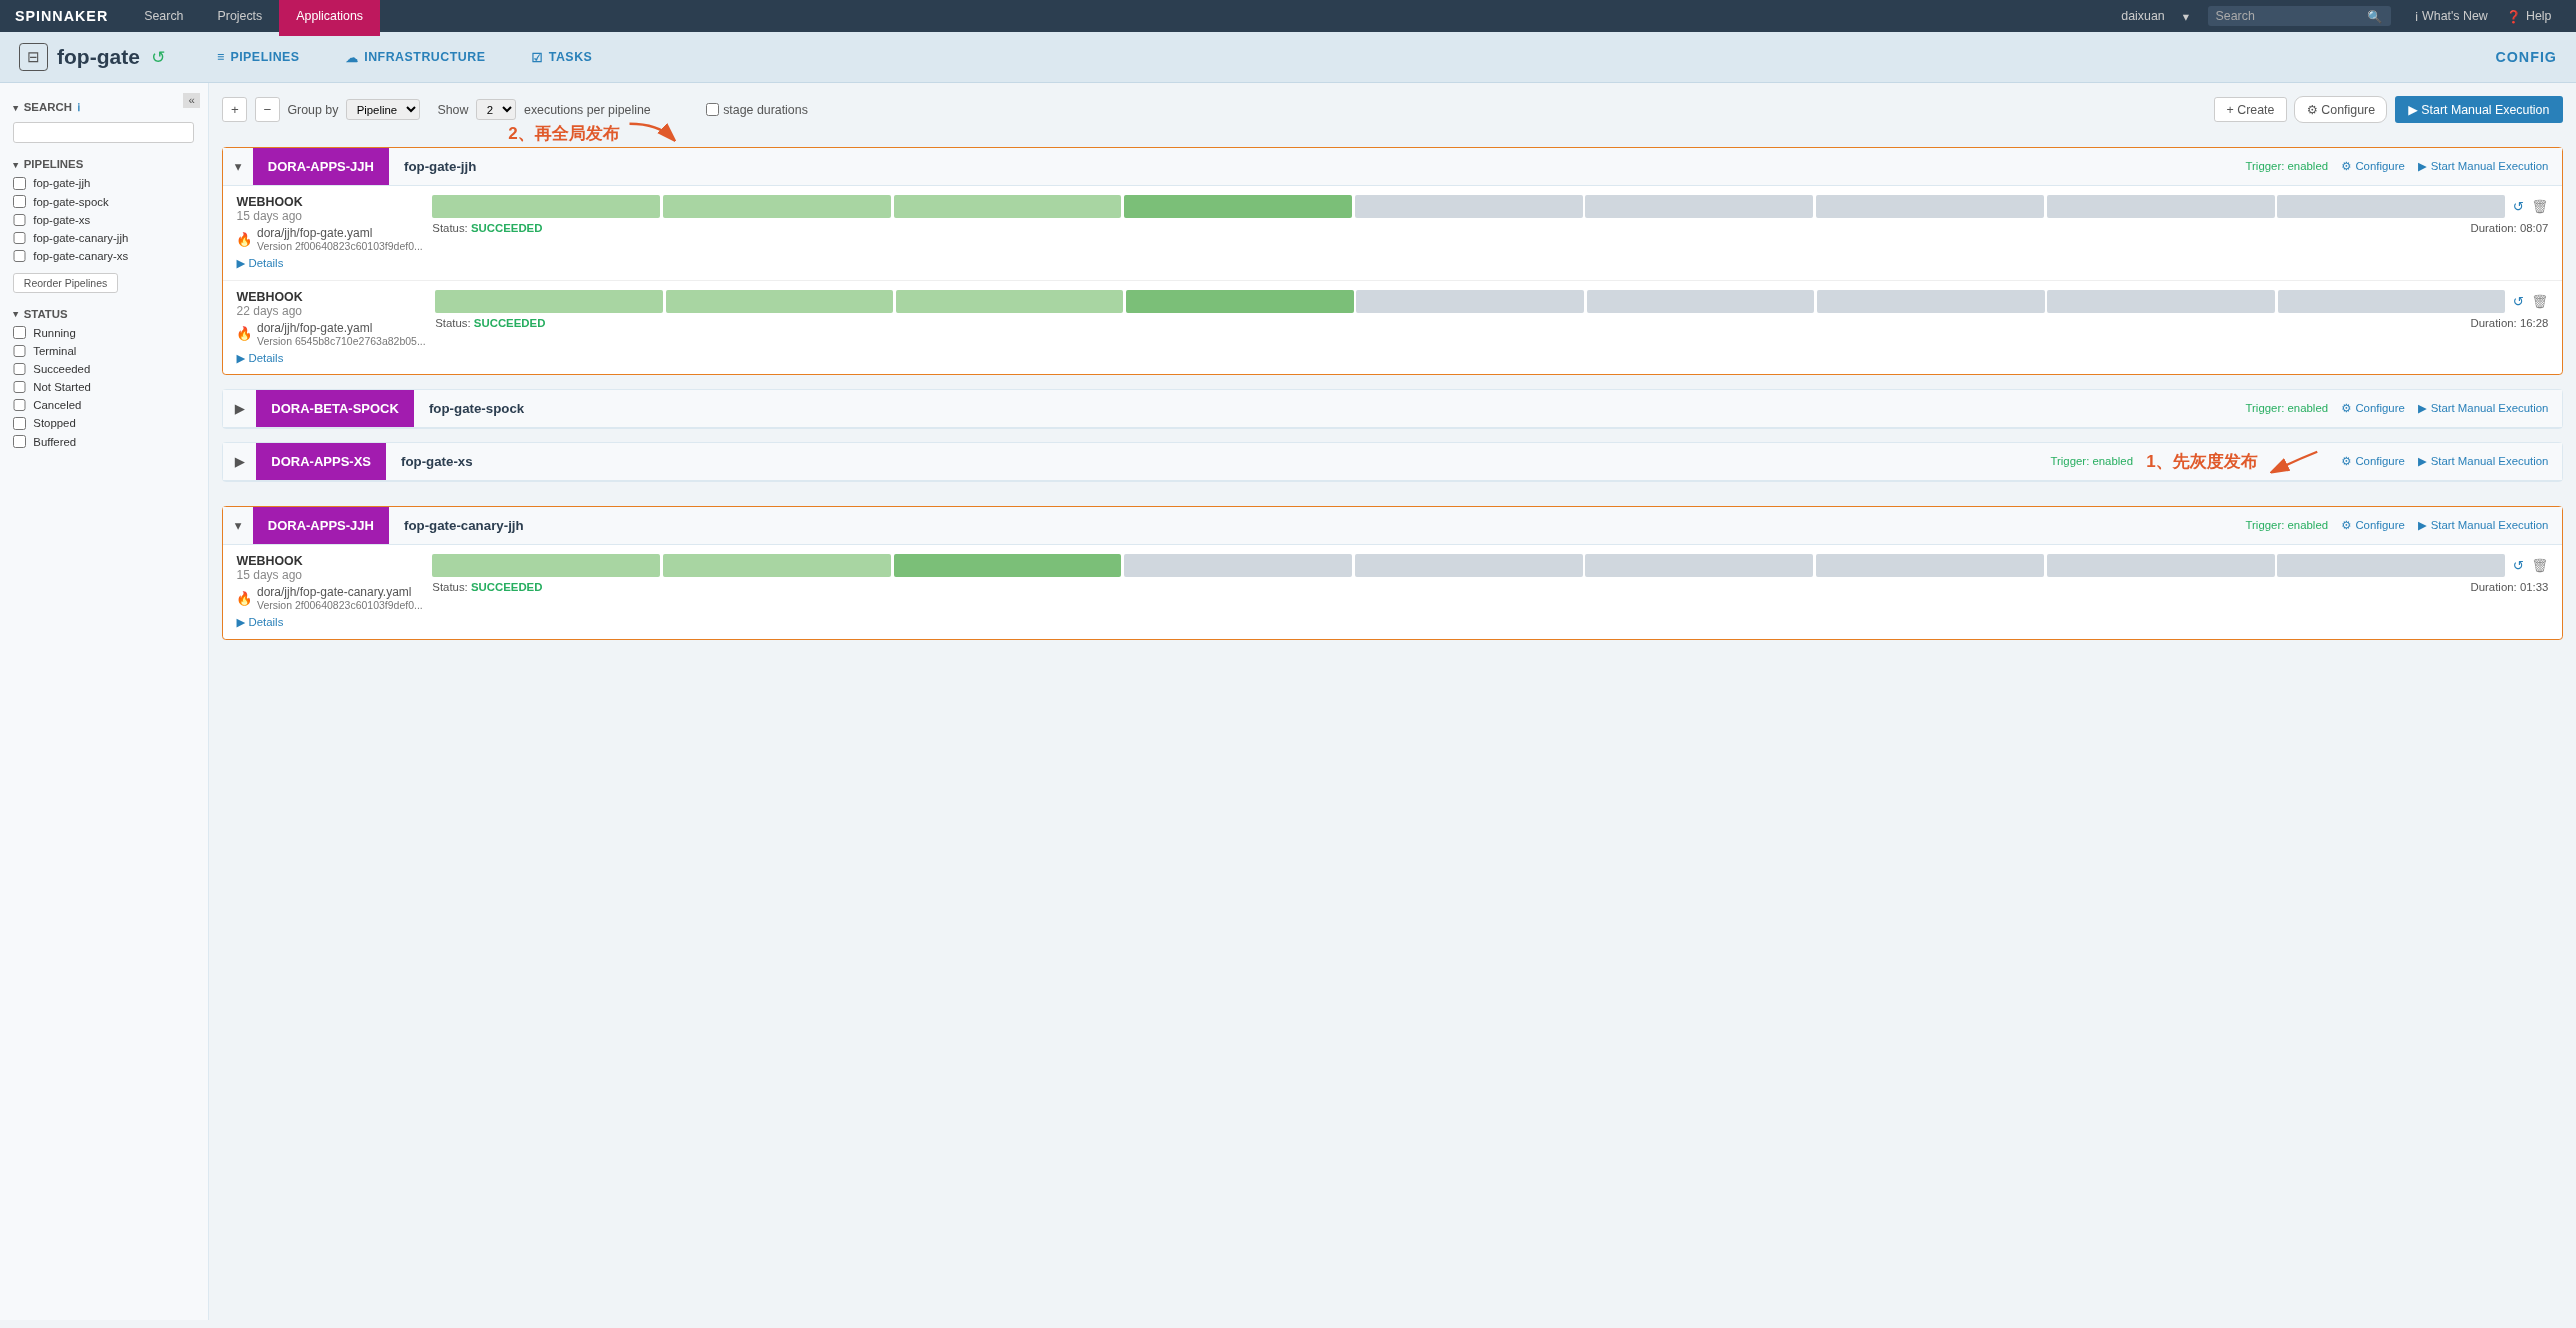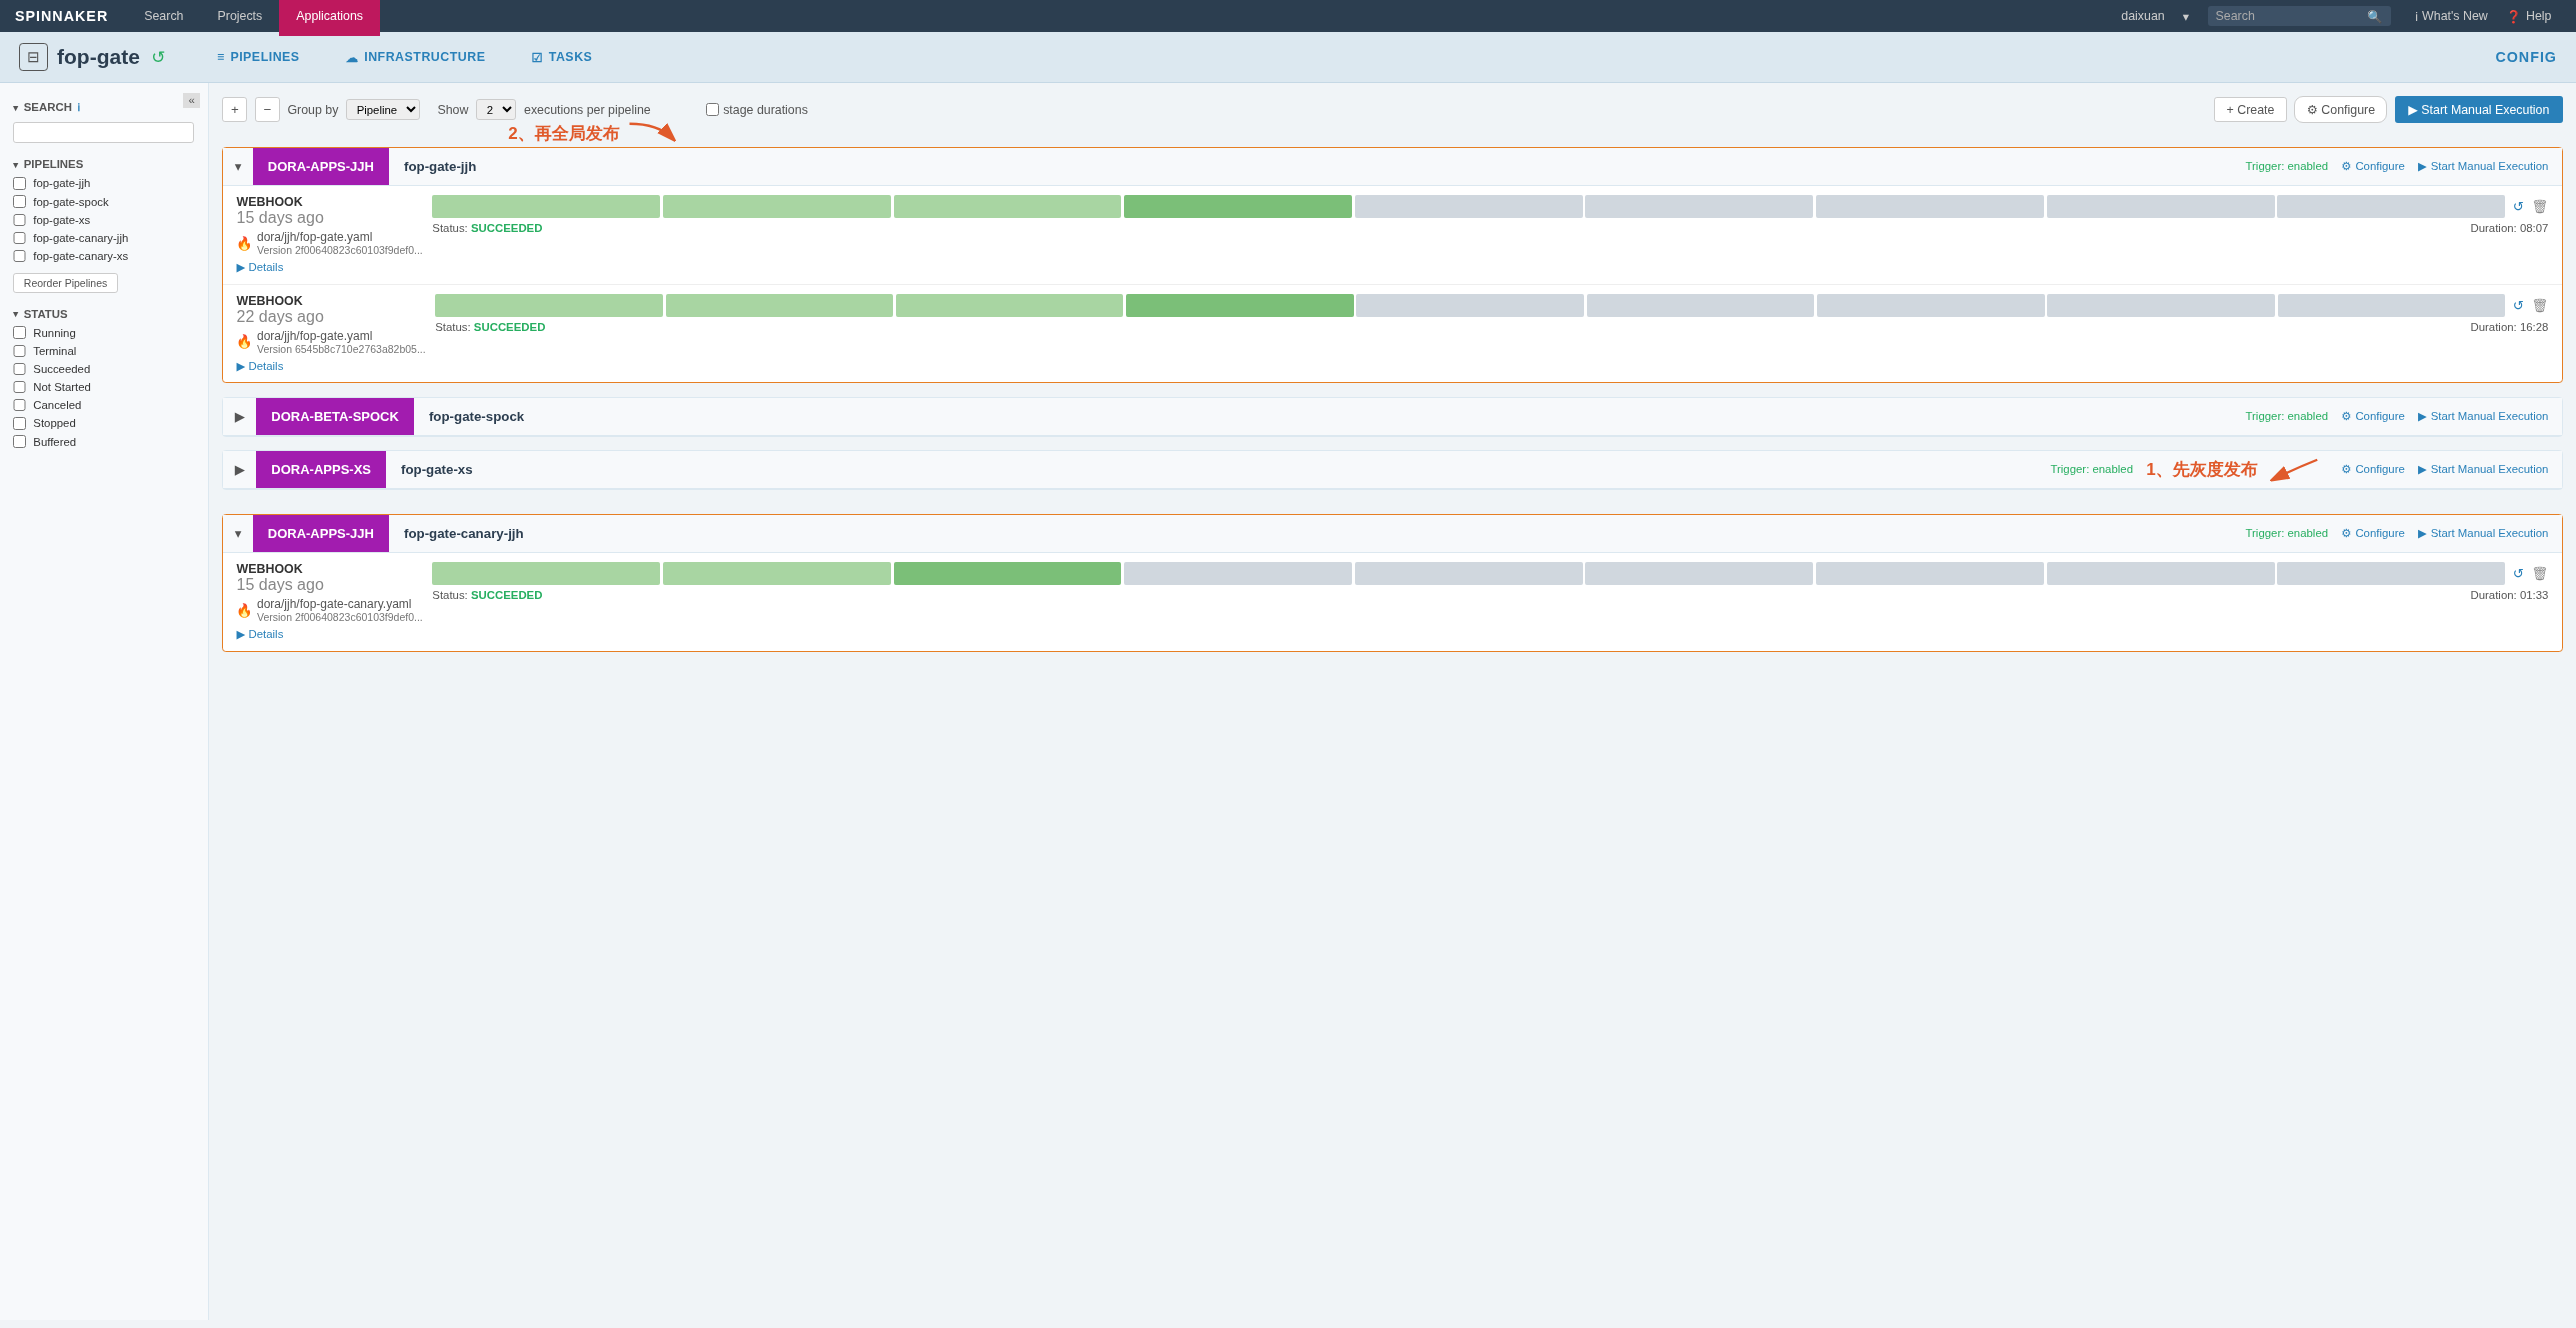--- a/index.html
+++ b/index.html
@@ -357,21 +357,21 @@
     .execution-row {
       border-bottom: 1px solid #eee;
       padding: 9.5px 13.3px;
     }
     .execution-row:last-child { border-bottom: none; }
     .webhook-label {
       font-weight: bold;
       font-size: 12.4px;
       color: #333;
     }
-    .exec-time { color: #888; font-size: 16px; }
+    .exec-time { color: #888; font-size: 12px; }
     .exec-file { color: #555; font-size: 12px; }
     .exec-version { color: #777; font-size: 10.5px; }
     .fire-icon { font-size: 13.3px; }
     .exec-details-link {
       color: #2980b9;
       font-size: 11.4px;
       cursor: pointer;
       display: flex;
       align-items: center;
       gap: 1.9px;

